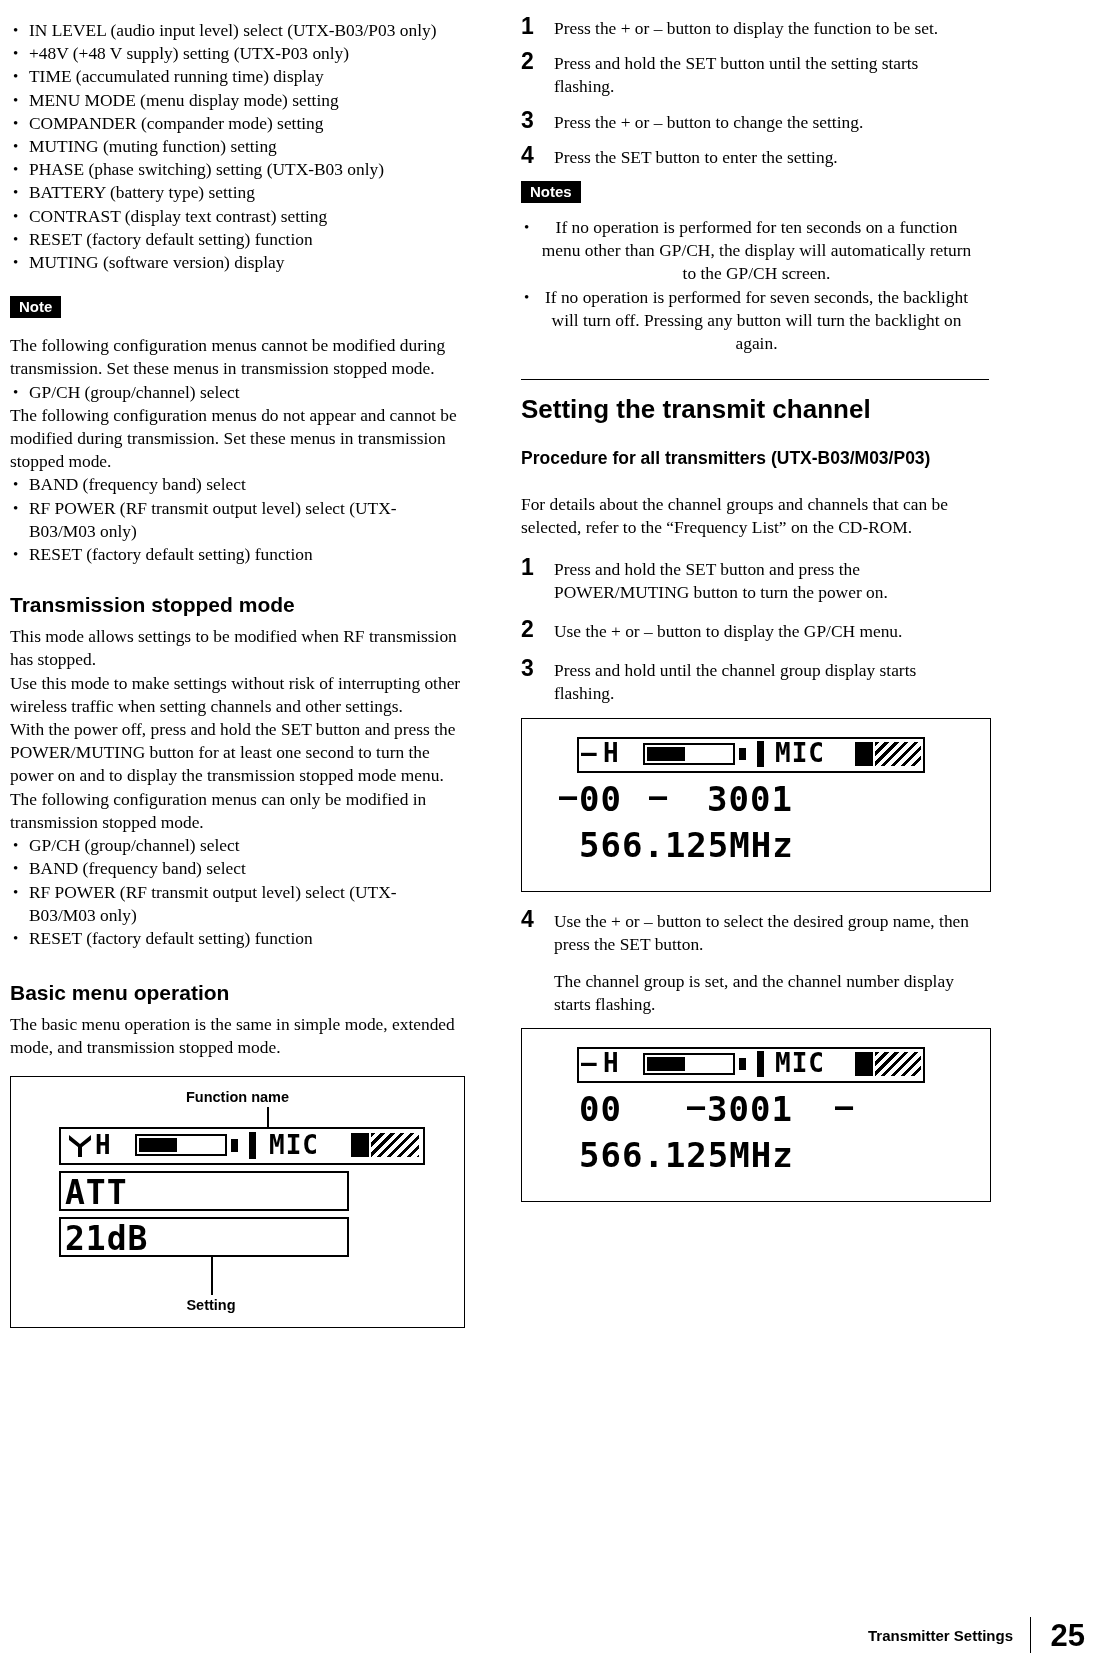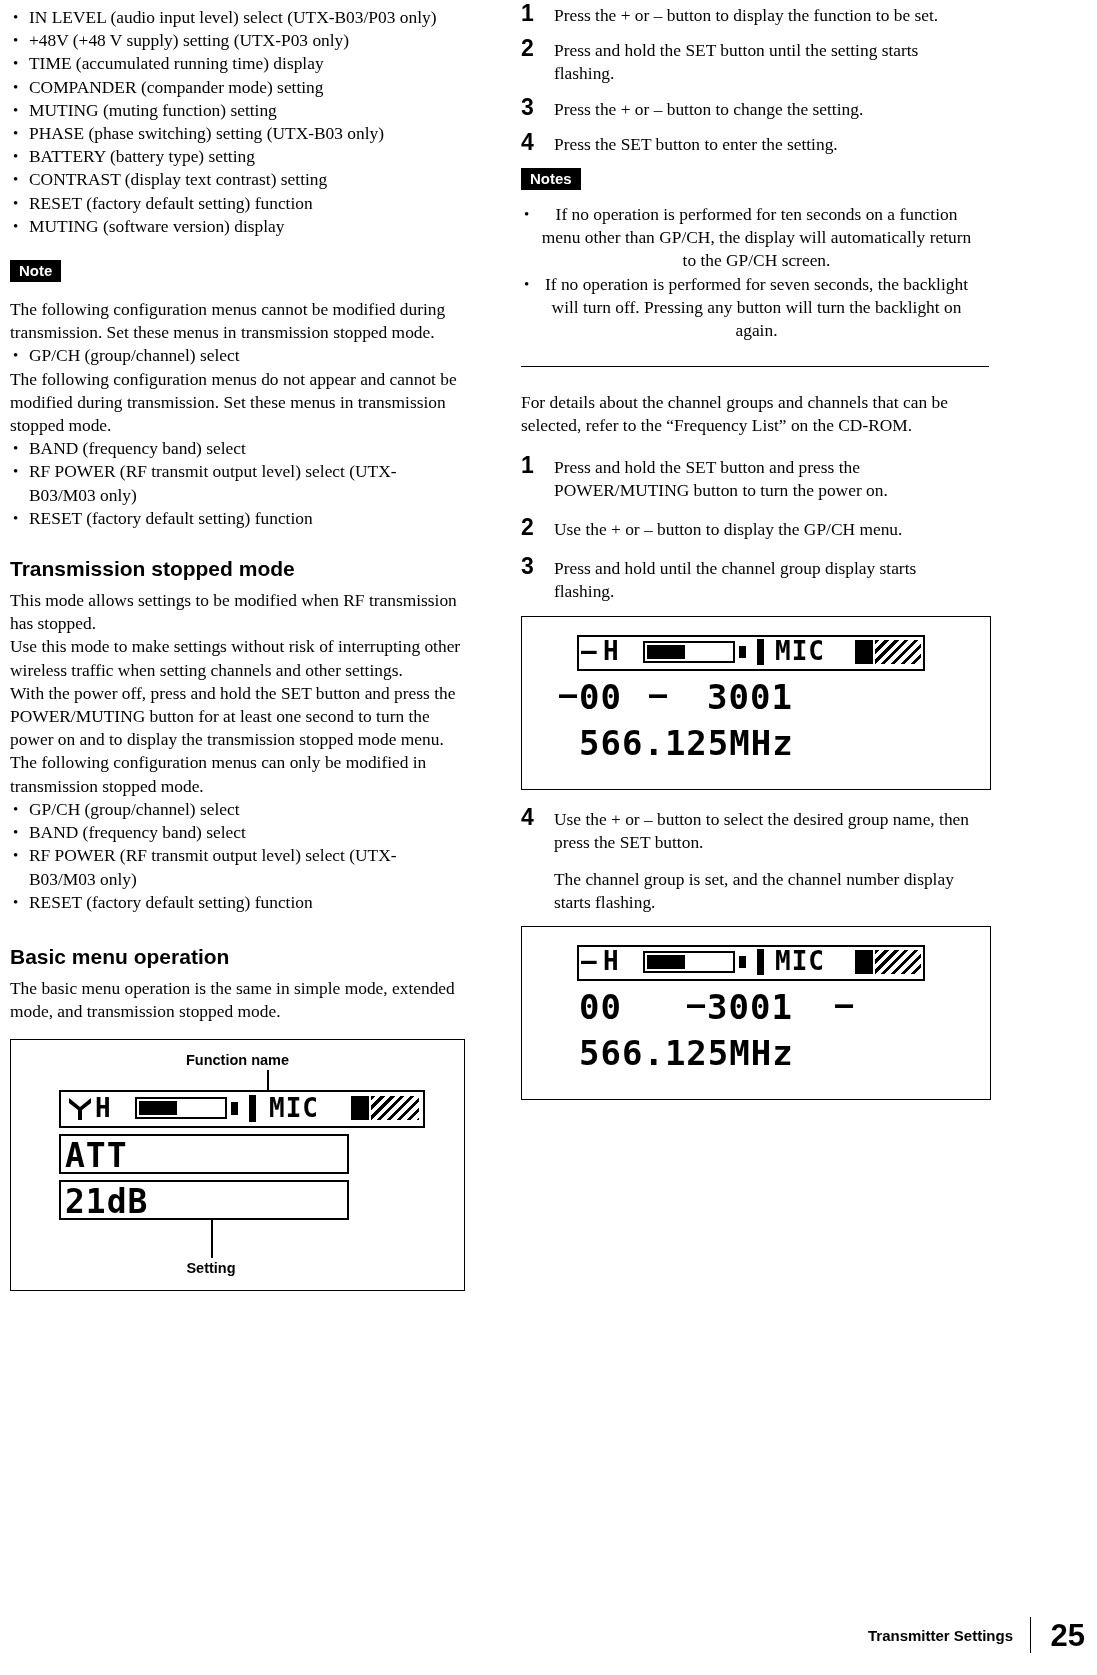--- a/index.html
+++ b/index.html
@@ -10,21 +10,21 @@
     color:#000;
     position:relative;
     overflow:hidden;
   }
   .page{
     position:absolute;
     left:0;top:0;width:1097px;height:1675px;
   }
   .col{
     position:absolute;
-    top:0;
+    top:13px;
     width:452px;
   }
   .col-left{left:10px;}
   .col-right{left:521px;}
 
   ul.bullets{
     list-style:none;
     margin:0;padding:0;
   }
   ul.bullets li{
@@ -160,20 +160,21 @@
 <body>
 
 <div class="page">
 
   <div class="col col-left">
 
     <ul class="bullets" style="margin-top:6px;">
       <li>IN LEVEL (audio input level) select (UTX-B03/P03 only)</li>
       <li>+48V (+48 V supply) setting (UTX-P03 only)</li>
       <li>TIME (accumulated running time) display</li>
+      <li>MENU MODE (menu display mode) setting</li>
       <li>COMPANDER (compander mode) setting</li>
       <li>MUTING (muting function) setting</li>
       <li>PHASE (phase switching) setting (UTX-B03 only)</li>
       <li>BATTERY (battery type) setting</li>
       <li>CONTRAST (display text contrast) setting</li>
       <li>RESET (factory default setting) function</li>
       <li>MUTING (software version) display</li>
     </ul>
 
     <div style="margin-top:22px;">
@@ -271,21 +272,23 @@
       <span class="tag">Notes</span>
     </div>
 
     <ul class="bullets" style="margin-top:13px;text-align:center;">
       <li>If no operation is performed for ten seconds on a function menu other than GP/CH, the display will automatically return to the GP/CH screen.</li>
       <li>If no operation is performed for seven seconds, the backlight will turn off. Pressing any button will turn the backlight on again.</li>
     </ul>
 
     <div class="rule" style="margin-top:24px;width:468px;"></div>
 
-
+    <h1 class="big" style="margin-top:14px;">Setting the transmit channel</h1>
+
+    <h3 class="sub" style="margin-top:23px;">Procedure for all transmitters (UTX-B03/M03/P03)</h3>
 
     <p class="body" style="margin-top:24px;">For details about the channel groups and channels that can be selected, refer to the “Frequency List” on the CD-ROM.</p>
 
     <div style="margin-top:18px;">
       <div class="step">
         <span class="num">1</span>
         <span>Press and hold the SET button and press the POWER/MUTING button to turn the power on.</span>
       </div>
       <div class="step" style="margin-top:16px;">
         <span class="num">2</span>

